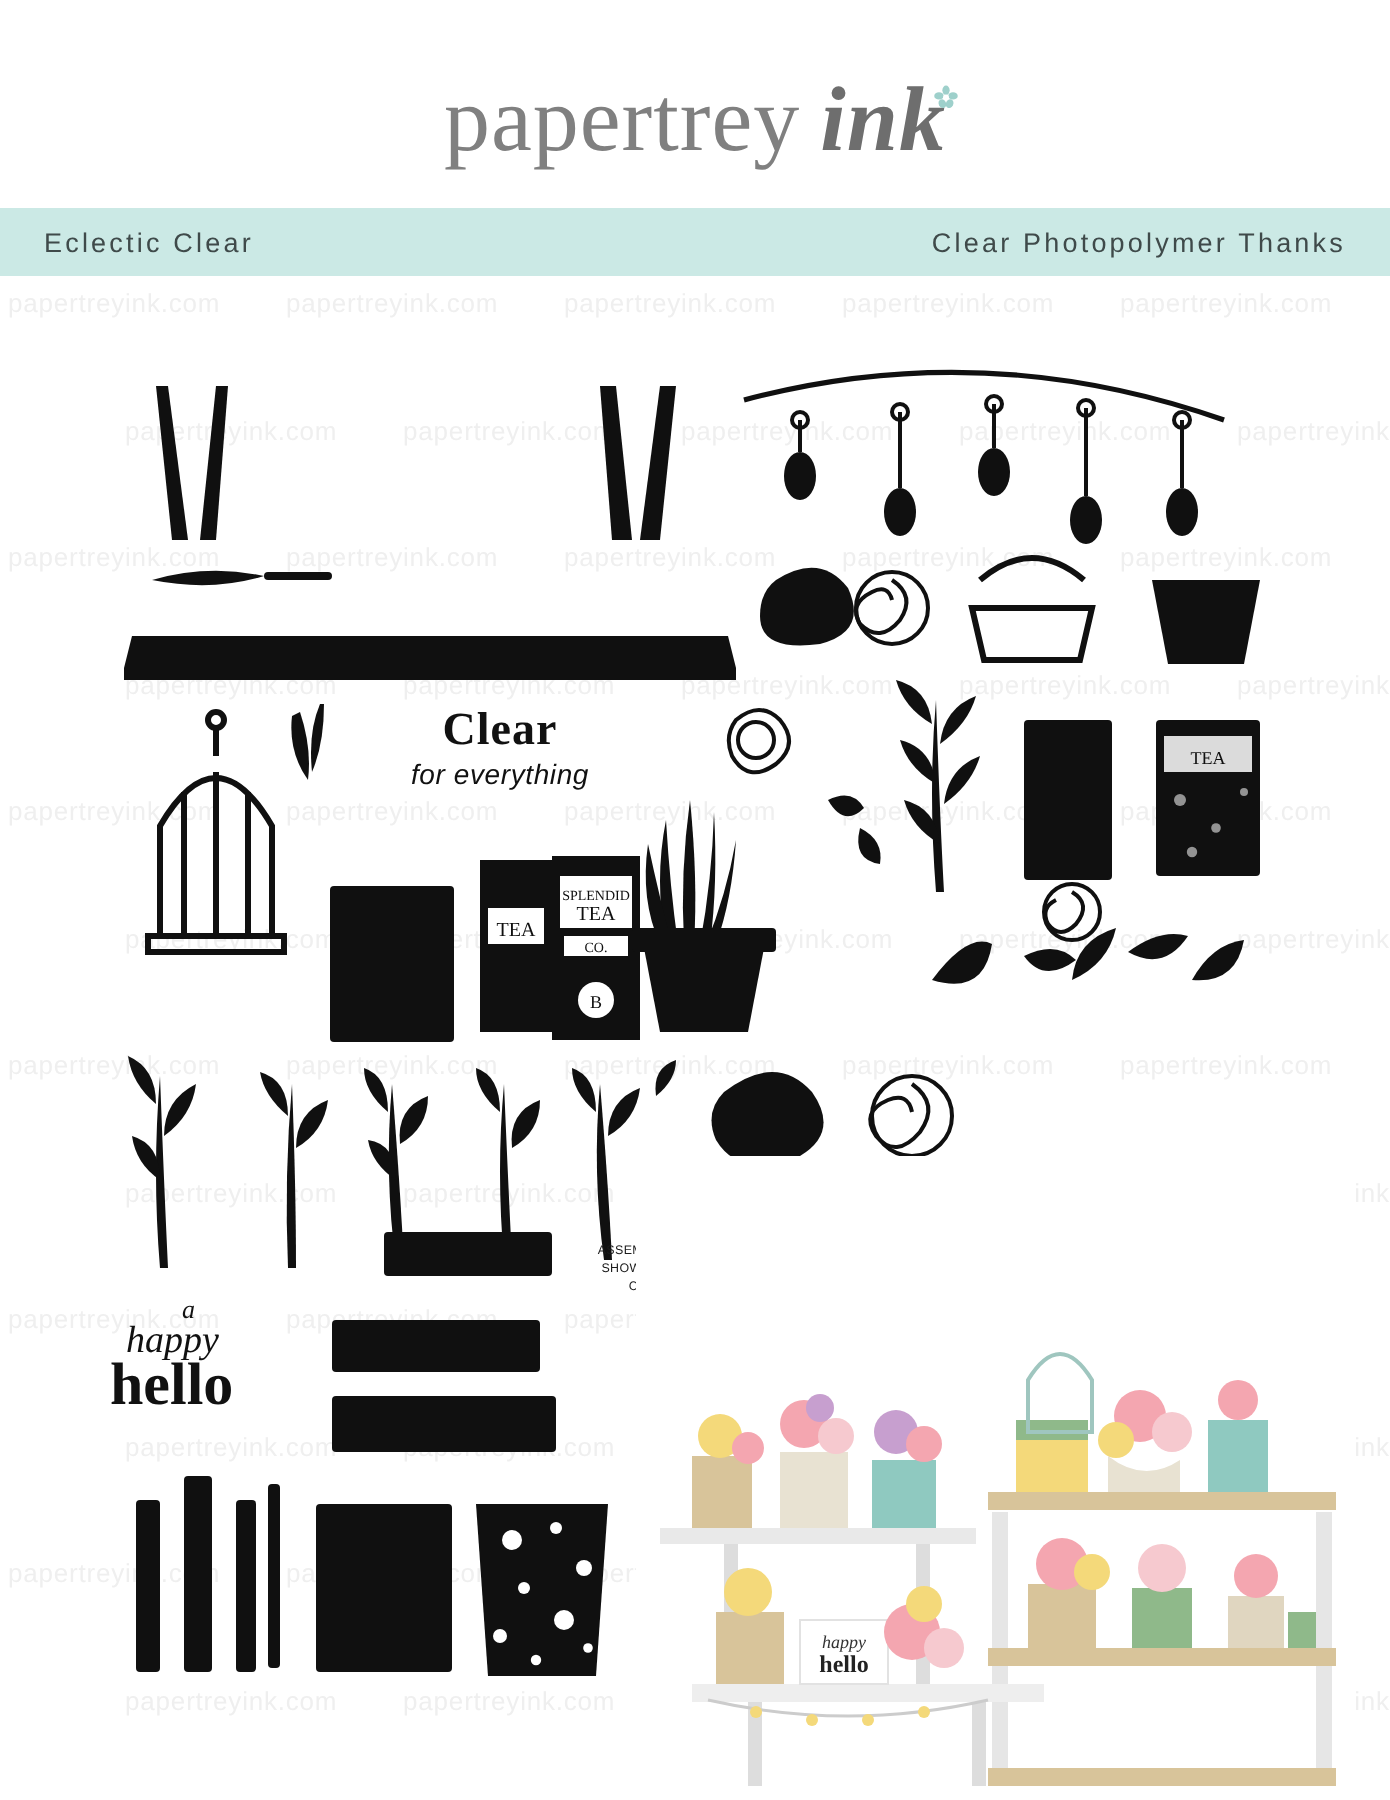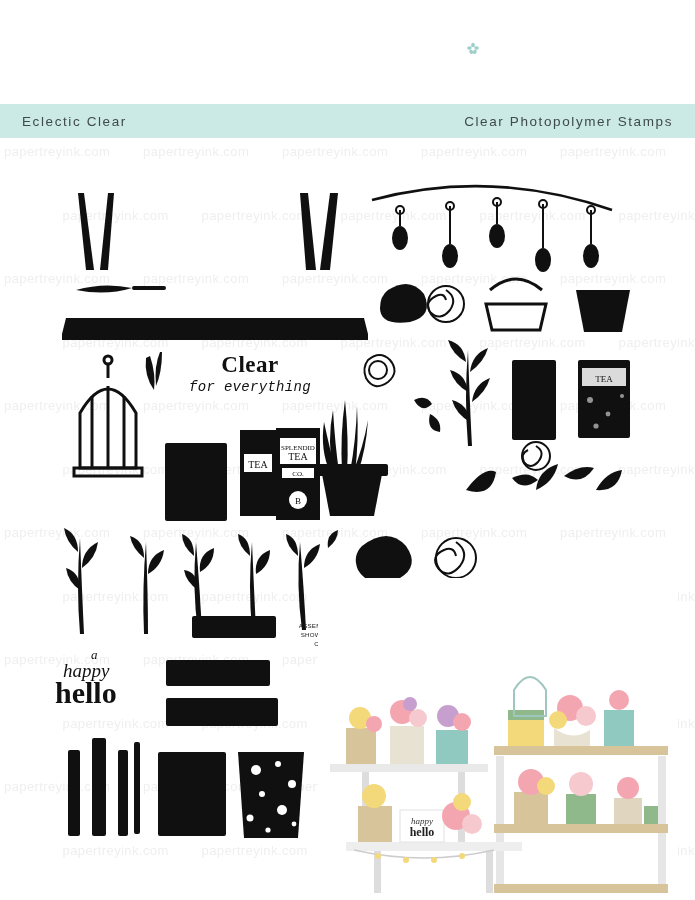--- a/index.html
+++ b/index.html
@@ -121,21 +121,21 @@
     color: #111;
   }
   .thanks-main {
     font-family: "Liberation Serif", serif;
     font-weight: bold;
     font-size: 23px;
     letter-spacing: 0.5px;
     line-height: 1;
   }
   .thanks-sub {
-    font-family: Liberation Mono, monospace;
+    font-family: Liberation Sans, sans-serif;
     font-style: italic;
     font-size: 14px;
     margin-top: 3px;
     letter-spacing: 0.3px;
   }
   .hello-block {
     position: absolute;
     left: 55px;
     top: 510px;
     width: 110px;
@@ -183,35 +183,38 @@
     width: 360px;
     height: 320px;
   }
 </style>
 </head>
 <body>
 
 <div class="page">
 
   <div class="logo-wrap">
+    <div class="logo-text">
+      <span class="logo-papertrey">papertrey</span><span class="logo-ink">ink</span>
+    </div>
     <svg class="logo-flower" viewBox="0 0 20 20">
       <g fill="#9ed0cb">
         <ellipse cx="10" cy="4.5" rx="2.6" ry="3.4"></ellipse>
         <ellipse cx="15" cy="8.5" rx="3.4" ry="2.6"></ellipse>
         <ellipse cx="5" cy="8.5" rx="3.4" ry="2.6"></ellipse>
         <ellipse cx="12.6" cy="14" rx="2.6" ry="3.3" transform="rotate(25 12.6 14)"></ellipse>
         <ellipse cx="7.4" cy="14" rx="2.6" ry="3.3" transform="rotate(-25 7.4 14)"></ellipse>
       </g>
       <circle cx="10" cy="9.6" r="2.1" fill="#ffffff"></circle>
     </svg>
   </div>
 
   <div class="band">
     <div class="band-left">Eclectic Clear</div>
-    <div class="band-right">Clear Photopolymer Stamps</div>
+    <div class="band-right">Clear Photopolymer Thanks</div>
   </div>
 
   <div class="watermarks" id="wm-layer">
       <div class="wm" style="left: 4px; top: 6px; color: rgb(239, 239, 239);">papertreyink.com</div>
       <div class="wm" style="left: 143px; top: 6px; color: rgb(239, 239, 239);">papertreyink.com</div>
       <div class="wm" style="left: 282px; top: 6px; color: rgb(239, 239, 239);">papertreyink.com</div>
       <div class="wm" style="left: 421px; top: 6px; color: rgb(239, 239, 239);">papertreyink.com</div>
       <div class="wm" style="left: 560px; top: 6px; color: rgb(239, 239, 239);">papertreyink.com</div>
       <div class="wm" style="left: 62.55px; top: 69.5px; color: rgb(239, 239, 239);">papertreyink.com</div>
       <div class="wm" style="left: 201.55px; top: 69.5px; color: rgb(239, 239, 239);">papertreyink.com</div>

